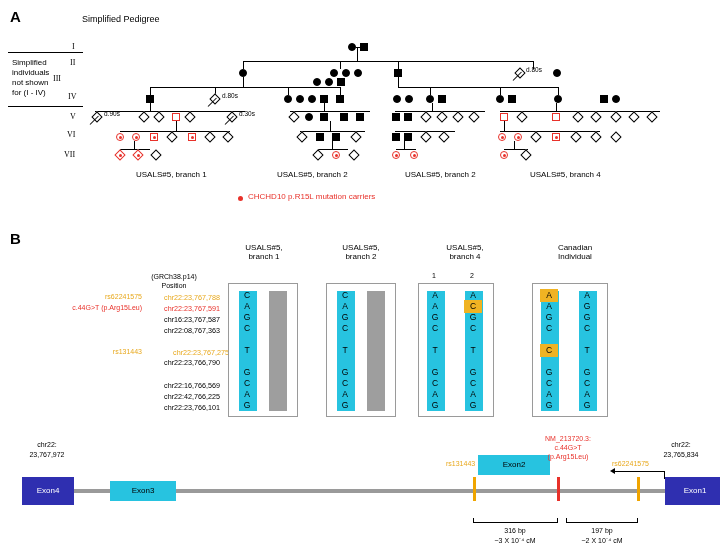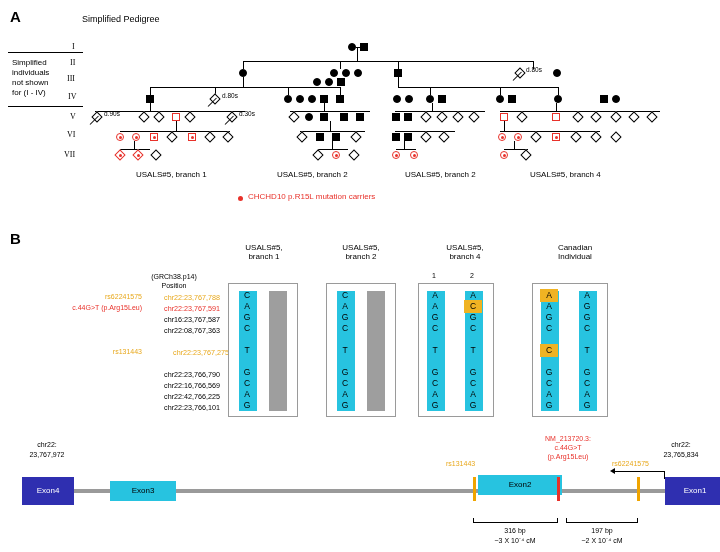--- a/index.html
+++ b/index.html
@@ -47,21 +47,21 @@
 <div class="abs panel-letter" style="left:10px;top:8px;">A</div>
 <div class="abs ttl" style="left:82px;top:14px;">Simplified Pedigree</div>
 
 <div class="abs leftnote" style="left:12px;top:58px;width:62px;white-space:pre-line;">Simplified
 individuals
 not shown
 for (I - IV)</div>
 
 <div class="abs gen-label" style="left:72px;top:42px;">I</div>
 <div class="abs gen-label" style="left:70px;top:58px;">II</div>
-<div class="abs gen-label" style="left:67px;top:74px;">III</div>
+<div class="abs gen-label" style="left:53px;top:74px;">III</div>
 <div class="abs gen-label" style="left:68px;top:92px;">IV</div>
 <div class="abs gen-label" style="left:70px;top:112px;">V</div>
 <div class="abs gen-label" style="left:67px;top:130px;">VI</div>
 <div class="abs gen-label" style="left:64px;top:150px;">VII</div>
 
 <div class="line hline" style="left:8px;top:52px;width:75px;background:#000;"></div>
 <div class="line hline" style="left:8px;top:106px;width:75px;background:#000;"></div>
 
 <div class="sq f" style="left:360px;top:43px;"></div>
 <div class="ci f" style="left:348px;top:43px;"></div>
@@ -252,21 +252,21 @@
 
 <div class="abs tiny orange" style="left:72px;top:293px;width:70px;text-align:right;">rs62241575</div>
 <div class="abs tiny red" style="left:20px;top:304px;width:122px;text-align:right;">c.44G&gt;T (p.Arg15Leu)</div>
 <div class="abs tiny orange" style="left:72px;top:348px;width:70px;text-align:right;">rs131443</div>
 
 <div class="lbl-row orange" style="left:140px;top:293px;width:80px;">chr22:23,767,788</div>
 <div class="lbl-row red" style="left:140px;top:304px;width:80px;">chr22:23,767,591</div>
 <div class="lbl-row" style="left:140px;top:315px;width:80px;">chr16:23,767,587</div>
 <div class="lbl-row" style="left:140px;top:326px;width:80px;">chr22:08,767,363</div>
 <div class="lbl-row orange" style="left:149px;top:348px;width:80px;">chr22:23,767,275</div>
-<div class="lbl-row" style="left:140px;top:370px;width:80px;">chr22:23,766,790</div>
+<div class="lbl-row" style="left:140px;top:358px;width:80px;">chr22:23,766,790</div>
 <div class="lbl-row" style="left:140px;top:381px;width:80px;">chr22:16,766,569</div>
 <div class="lbl-row" style="left:140px;top:392px;width:80px;">chr22:42,766,225</div>
 <div class="lbl-row" style="left:140px;top:403px;width:80px;">chr22:23,766,101</div>
 
 <div class="seqbox" style="left:228px;top:283px;width:70px;height:134px;">
   <div class="col" style="left:10px;top:7px;width:18px;height:120px;"></div>
   <div class="col grey" style="left:40px;top:7px;width:18px;height:120px;"></div>
 </div>
 <div class="base" style="left:238px;top:289px;">C</div>
 <div class="base" style="left:238px;top:300px;">A</div>
@@ -344,21 +344,21 @@
 
 <div class="abs tiny" style="left:12px;top:440px;width:70px;text-align:center;white-space:pre-line;line-height:10px;">chr22:
 23,767,972</div>
 <div class="abs tiny" style="left:648px;top:440px;width:66px;text-align:center;white-space:pre-line;line-height:10px;">chr22:
 23,765,834</div>
 
 <div class="axisbar" style="left:30px;top:489px;width:655px;"></div>
 
 <div class="exon blue" style="left:22px;top:477px;width:52px;height:28px;line-height:28px;">Exon4</div>
 <div class="exon cyan" style="left:110px;top:481px;width:66px;height:20px;line-height:20px;">Exon3</div>
-<div class="exon cyan" style="left:478px;top:475px;width:84px;height:20px;line-height:20px;">Exon2</div>
+<div class="exon cyan" style="left:478px;top:455px;width:72px;height:20px;line-height:20px;">Exon2</div>
 <div class="exon blue" style="left:665px;top:477px;width:60px;height:28px;line-height:28px;">Exon1</div>
 
 <div class="tick" style="left:473px;top:477px;height:24px;"></div>
 <div class="abs tiny orange" style="left:446px;top:460px;">rs131443</div>
 
 <div class="tickred" style="left:557px;top:477px;height:24px;"></div>
 <div class="abs tiny red" style="left:518px;top:434px;width:100px;text-align:center;white-space:pre-line;line-height:9px;">NM_213720.3:
 c.44G&gt;T
 (p.Arg15Leu)</div>
 

